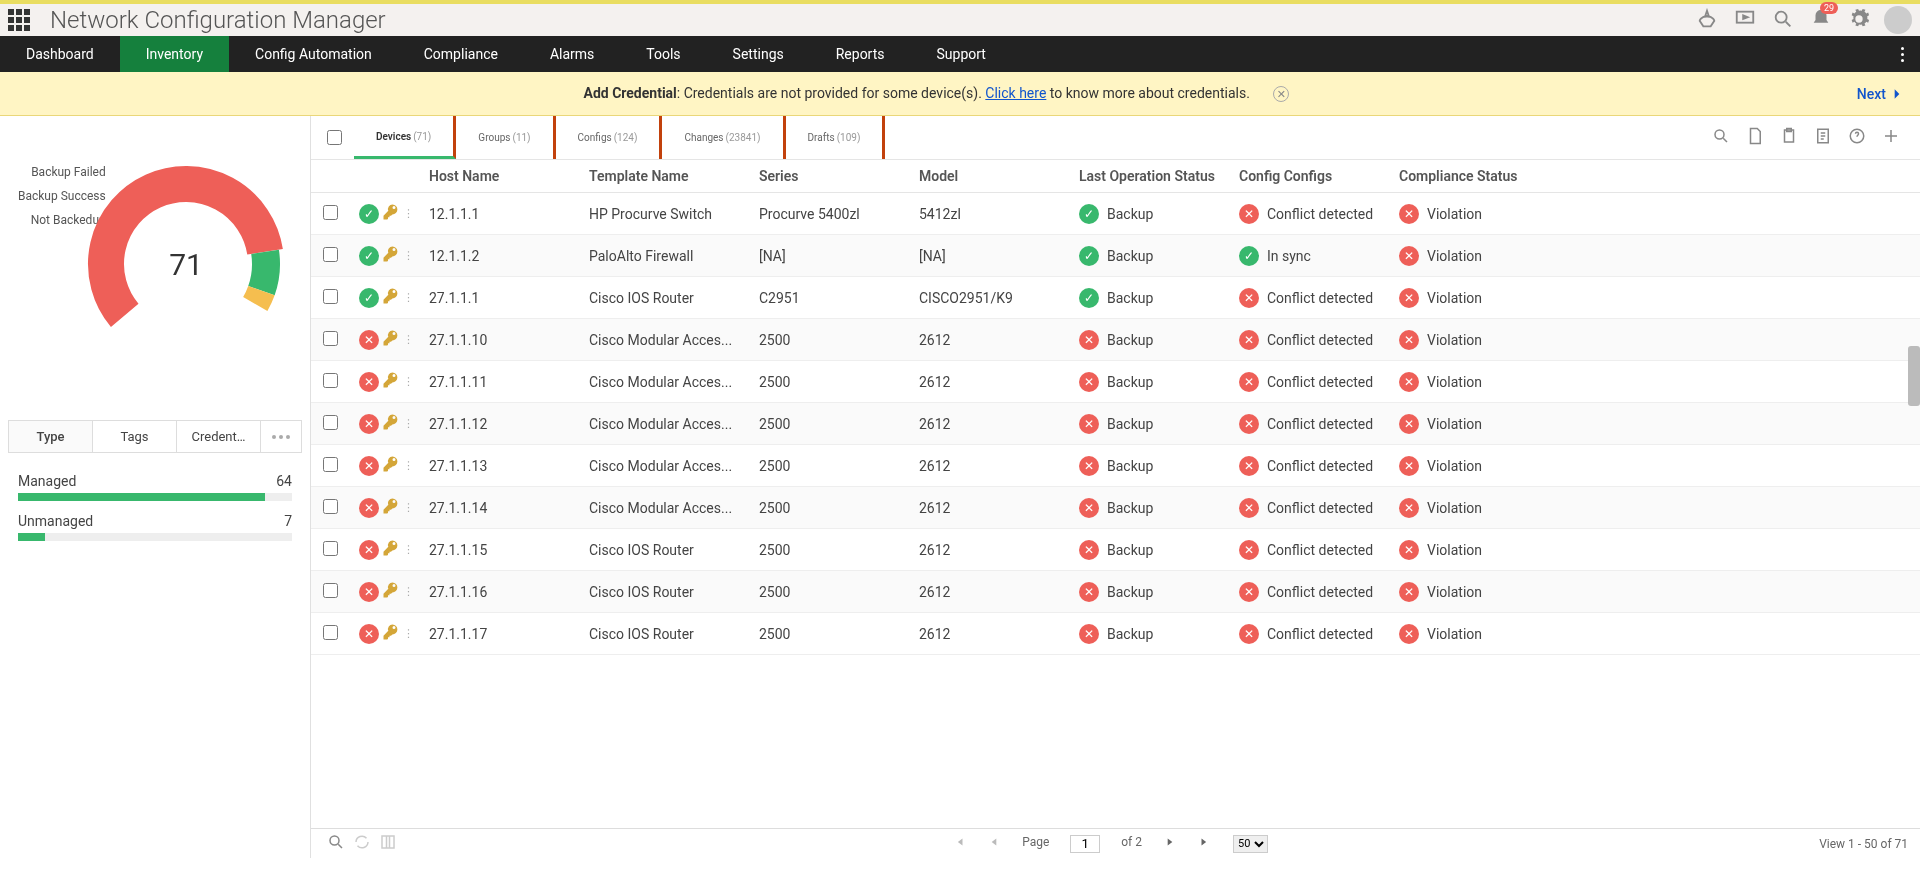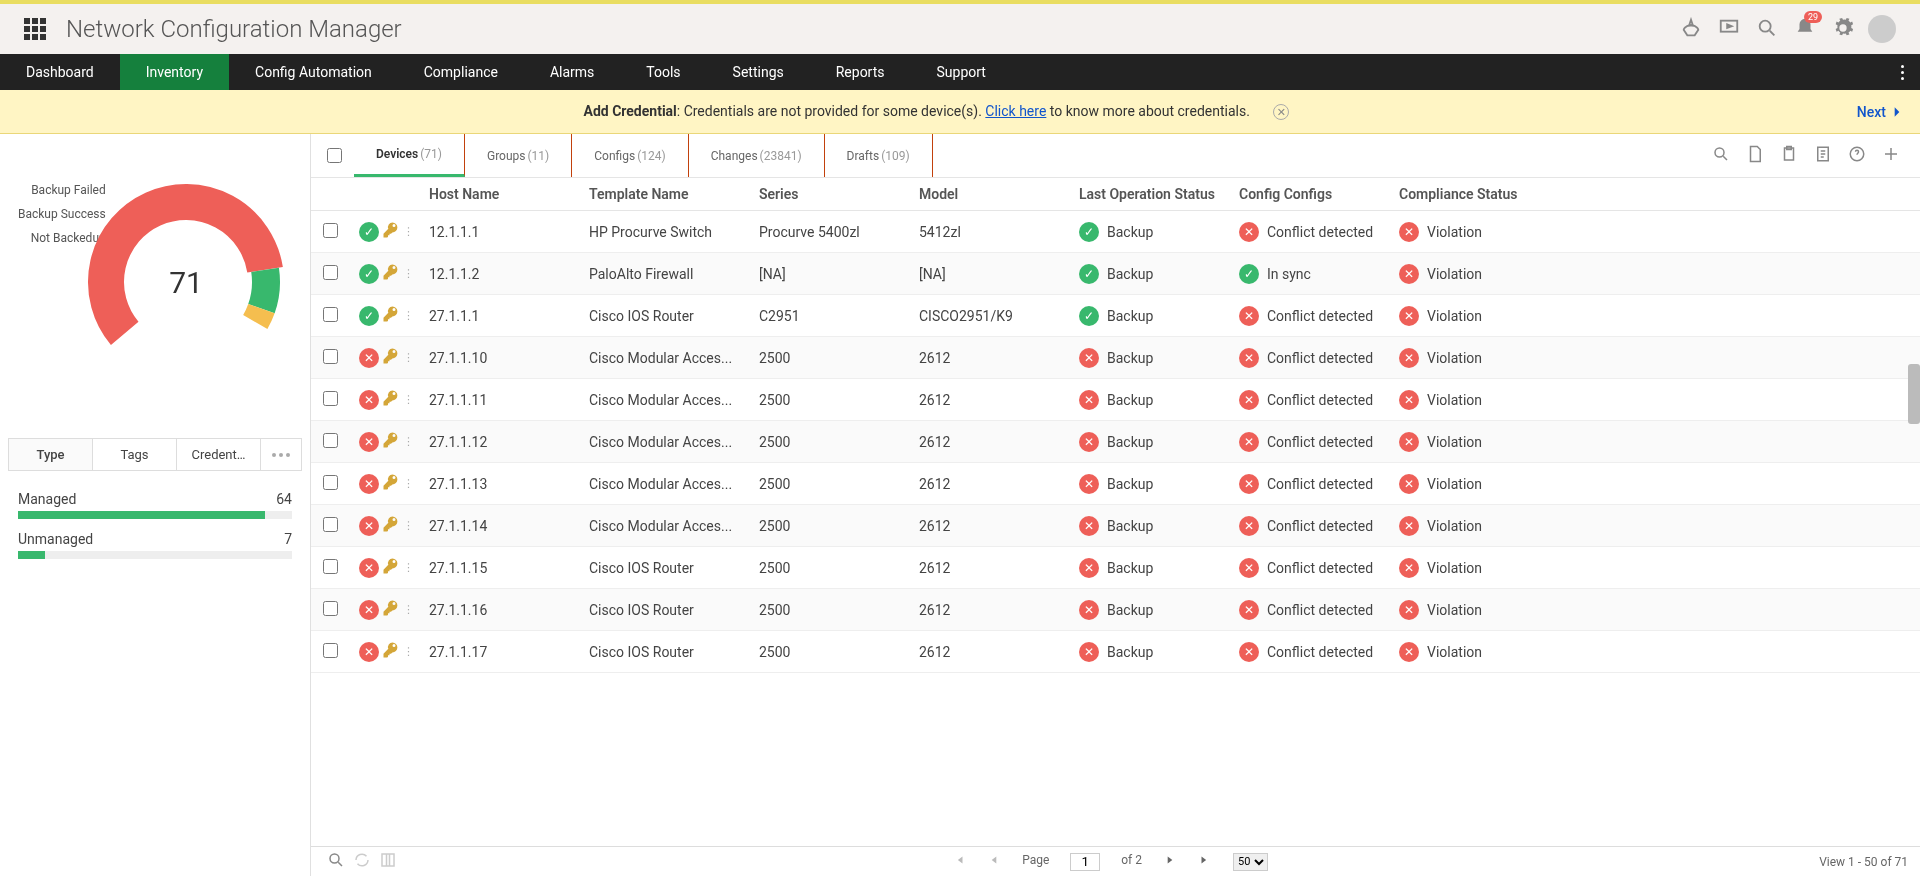--- a/index.html
+++ b/index.html
@@ -1,19 +1,19 @@
 <!DOCTYPE html>
 <html><head>
 <meta charset="utf-8">
 <style>
 * { box-sizing: border-box; margin: 0; padding: 0; font-family: -apple-system, 'Segoe UI', Roboto, Arial, sans-serif; }
 body { background: #fff; color: #444; font-size: 13px; overflow: hidden; }
 
 
-.topbar { height: 54px; background: #f4f1ef; border-top: 4px solid #e9dd61; display: flex; align-items: center; padding: 0 24px; }
+.topbar { height: 36px; background: #f4f1ef; border-top: 4px solid #e9dd61; display: flex; align-items: center; padding: 0 8px; }
 .apps-icon { width: 22px; height: 22px; display: grid; grid-template-columns: repeat(3,1fr); grid-template-rows: repeat(3,1fr); gap: 2px; cursor: pointer; }
 .apps-icon div { background: #333; }
 .app-title { margin-left: 20px; font-size: 24px; font-weight: 300; color: #555; }
 .topbar .spacer { flex: 1; }
 .top-icon { color: #888; margin: 0 8px; cursor: pointer; position: relative; }
 .top-icon svg { width: 22px; height: 22px; }
 .badge { position: absolute; top: -6px; right: -6px; background: #ee5f58; color: #fff; font-size: 9px; padding: 1px 4px; border-radius: 8px; }
 .avatar { width: 28px; height: 28px; border-radius: 50%; background: #ccc; margin-left: 6px; }
 
 
@@ -53,21 +53,21 @@
 
 .stats { margin-top: 20px; padding: 0 10px; }
 .stat { display: flex; flex-direction: column; margin-bottom: 12px; }
 .stat-head { display: flex; justify-content: space-between; font-size: 14px; color: #444; margin-bottom: 4px; }
 .stat-bar { height: 8px; background: #eee; }
 .stat-bar .fill { height: 100%; background: #38b86d; }
 
 
 .inv-tabs { height: 44px; display: flex; align-items: center; border-bottom: 1px solid #e5e5e5; padding: 0 12px; }
 .inv-cb { margin: 0 12px 0 4px; }
-.inv-tab { padding: 16px 22px; height: 100%; display: flex; align-items: center; font-size: 12px; color: #666; border-right: 1px solid #c2410c; cursor: pointer; }
+.inv-tab { padding: 16px 22px; height: 100%; display: flex; align-items: center; font-size: 10px; color: #666; border-right: 3px solid #c2410c; cursor: pointer; }
 .inv-tab.active { color: #333; border-bottom: 3px solid #38b86d; }
 .inv-tab .count { color: #999; margin-left: 2px; }
 .inv-tabs .spacer { flex: 1; }
 .tool-icon { color: #888; margin: 0 8px; cursor: pointer; }
 .tool-icon svg { width: 18px; height: 18px; }
 
 
 .tbl { flex: 1; overflow: auto; }
 .thead { display: flex; padding: 8px 12px; border-bottom: 1px solid #e5e5e5; font-size: 14px; font-weight: 600; color: #555; }
 .row { display: flex; padding: 10px 12px; border-bottom: 1px solid #eee; font-size: 14px; align-items: center; }

